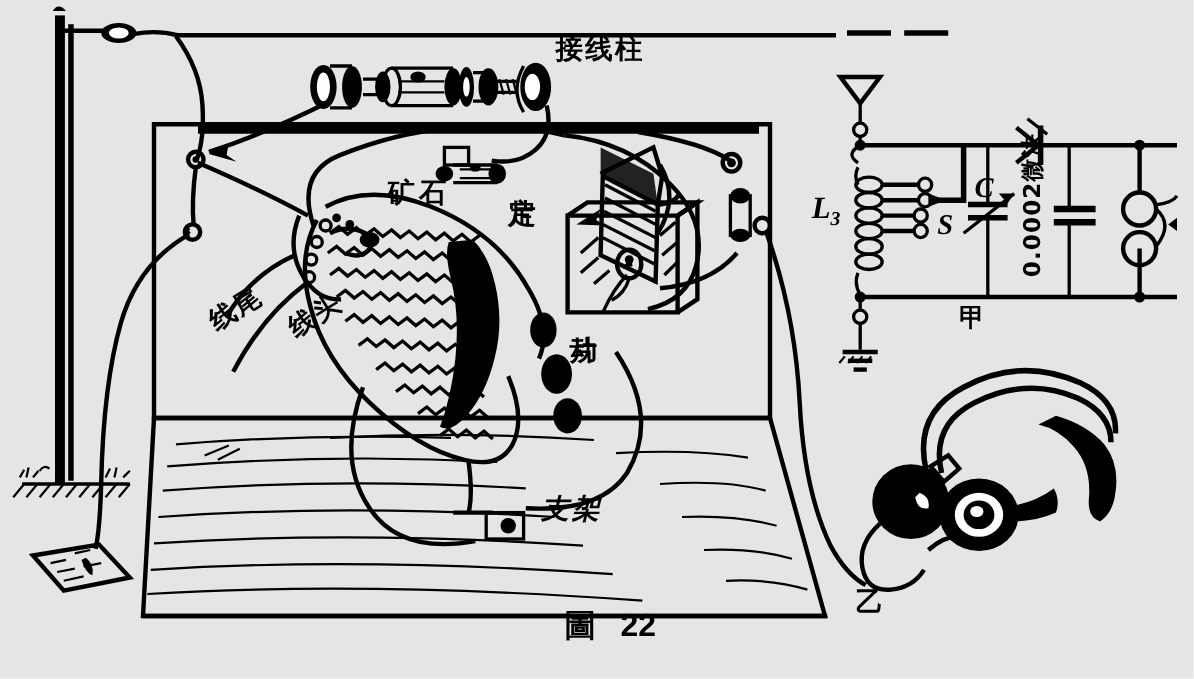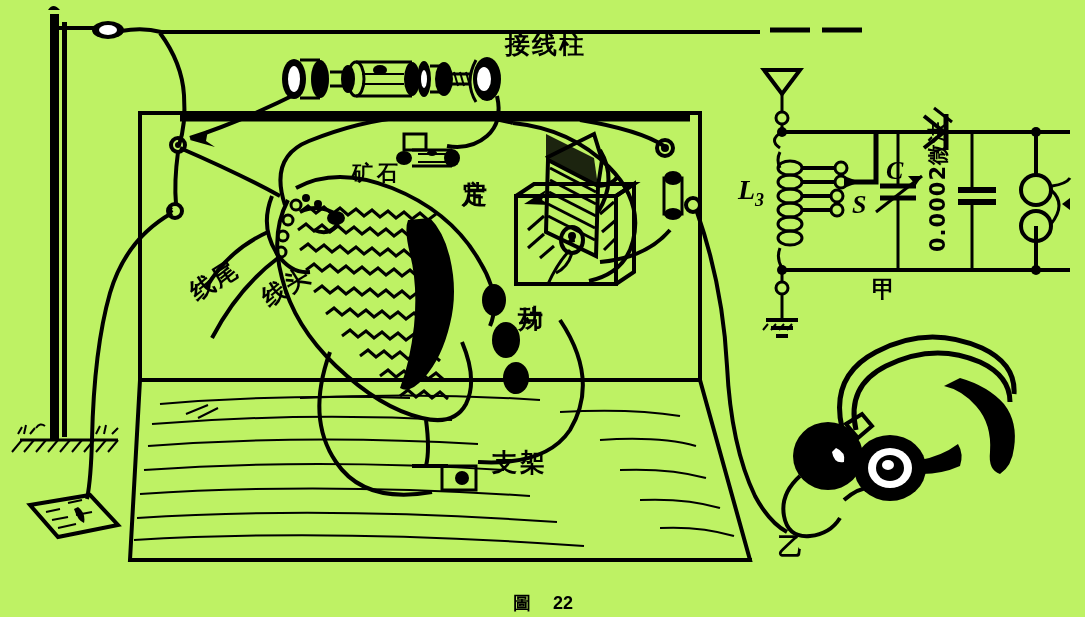--- a/index.html
+++ b/index.html
@@ -1,17 +1,17 @@
 <!DOCTYPE html>
 <html><head>
 <meta charset="utf-8">
 <style>
   html,body{margin:0;padding:0;background:#ffffff;}
   body{font-family:"Liberation Serif",serif;}
-  #page{position:relative;width:1085px;height:617px;background:#bef264;overflow:hidden;}
+  #page{position:relative;width:1085px;height:617px;background:#e5e5e5;overflow:hidden;}
   .lbl{position:absolute;color:#000;font-family:"Liberation Sans",sans-serif;font-weight:bold;white-space:nowrap;line-height:1;}
   .cjk{font-family:"DejaVu Sans","Liberation Sans",sans-serif;font-weight:bold;}
   .vert{writing-mode:vertical-rl;text-orientation:upright;}
   .rot-30{transform:rotate(-32deg);transform-origin:left top;}
   .rot-90{transform:rotate(-90deg);transform-origin:left top;}
   .ital{font-style:italic;font-family:"Liberation Serif",serif;}
   svg{position:absolute;left:0;top:0;}
   .ln{fill:none;stroke:#000;}
   .fl{fill:#000;stroke:none;}
 </style>
@@ -385,43 +385,43 @@
       <path class="fl" d="M920 460 q22 -4 38 -16 q6 10 2 22 q-18 8 -38 8 z"></path>
 
       <path class="ln" stroke-width="4" d="M800 476 q-20 18 -16 40 q4 22 26 20 q20 -2 30 -18"></path>
       <path class="ln" stroke-width="4" d="M844 500 q16 -14 30 -12"></path>
     </g>
 
   </svg>
 
   <div class="lbl cjk" style="left:505px;top:32px;font-size:25px;letter-spacing:2px;">接线柱</div>
 
-  <div class="lbl cjk" style="left:352px;top:163px;font-size:21px;letter-spacing:4px;">矿石</div>
+  <div class="lbl cjk" style="left:352px;top:163px;font-size:25px;letter-spacing:4px;">矿石</div>
 
   <div class="lbl cjk vert" style="left:462px;top:160px;font-size:25px;">定片</div>
 
   <div class="lbl cjk vert" style="left:518px;top:285px;font-size:25px;">动片</div>
 
   <div class="lbl cjk rot-30" style="left:186px;top:284px;font-size:24px;letter-spacing:2px;">线尾</div>
 
   <div class="lbl cjk rot-30" style="left:258px;top:290px;font-size:24px;letter-spacing:2px;">线头</div>
 
-  <div class="lbl cjk" style="left:492px;top:450px;font-size:25px;letter-spacing:3px;">支架</div>
+  <div class="lbl cjk" style="left:492px;top:450px;font-size:25px;letter-spacing:3px;font-style:italic;">支架</div>
 
   <div class="lbl ital" style="left:738px;top:176px;font-size:28px;font-style:italic;font-weight:bold;">
     <span>L</span><sub style="font-size:18px;">3</sub>
   </div>
 
   <div class="lbl ital" style="left:852px;top:192px;font-size:26px;font-style:italic;font-weight:bold;">S</div>
 
   <div class="lbl ital" style="left:886px;top:158px;font-size:26px;font-style:italic;font-weight:bold;">C</div>
 
   <div class="lbl cjk rot-90" style="left:928px;top:252px;font-size:21px;letter-spacing:1px;">0.0002微法</div>
 
   <div class="lbl cjk" style="left:872px;top:278px;font-size:23px;">甲</div>
 
   <div class="lbl cjk" style="left:778px;top:534px;font-size:25px;">乙</div>
 
-  <div class="lbl" style="left:513px;top:554px;font-size:18px;font-weight:bold;margin-top:40px;">
+  <div class="lbl" style="left:513px;top:554px;font-size:29px;font-weight:bold;">
     <span class="cjk">圖</span><span style="display:inline-block;width:22px;"></span><span>22</span>
   </div>
 
 </div>
 
 </body></html>

